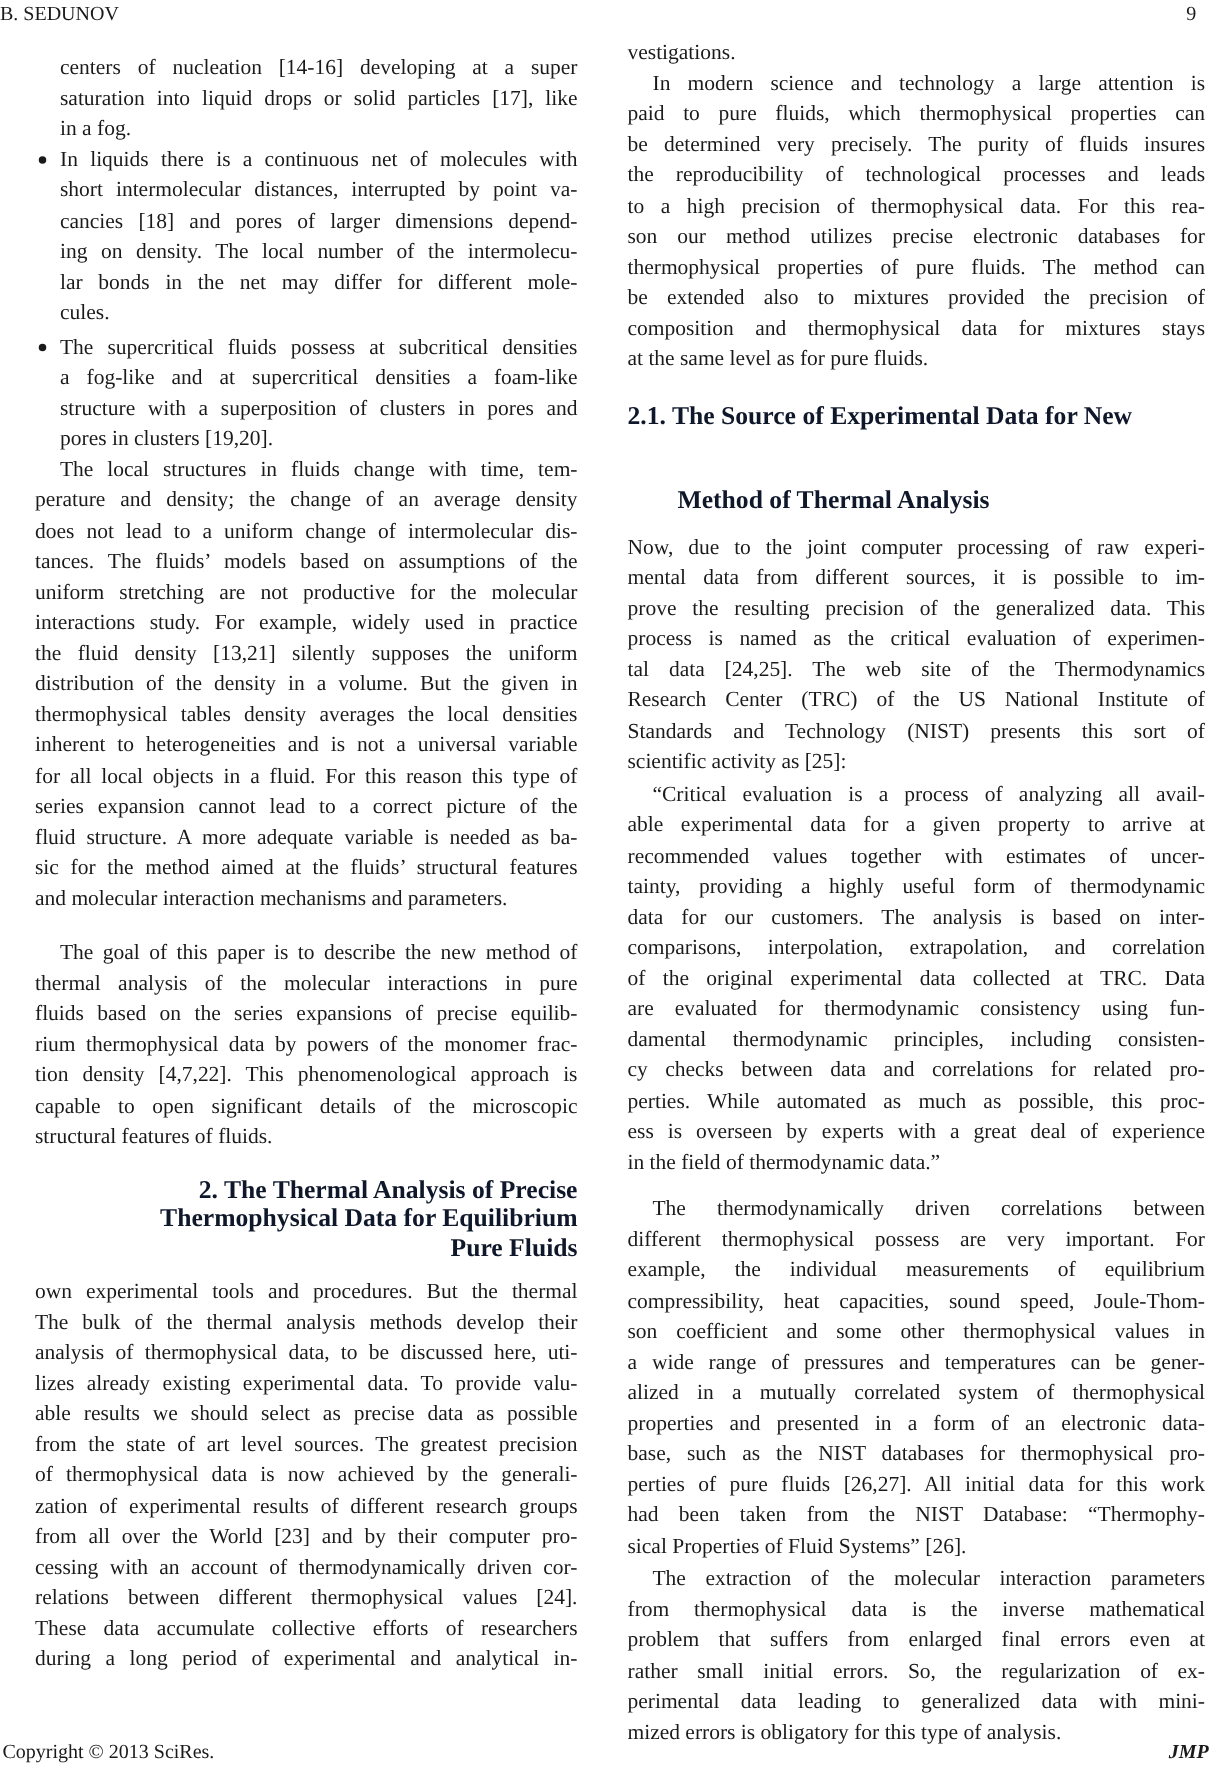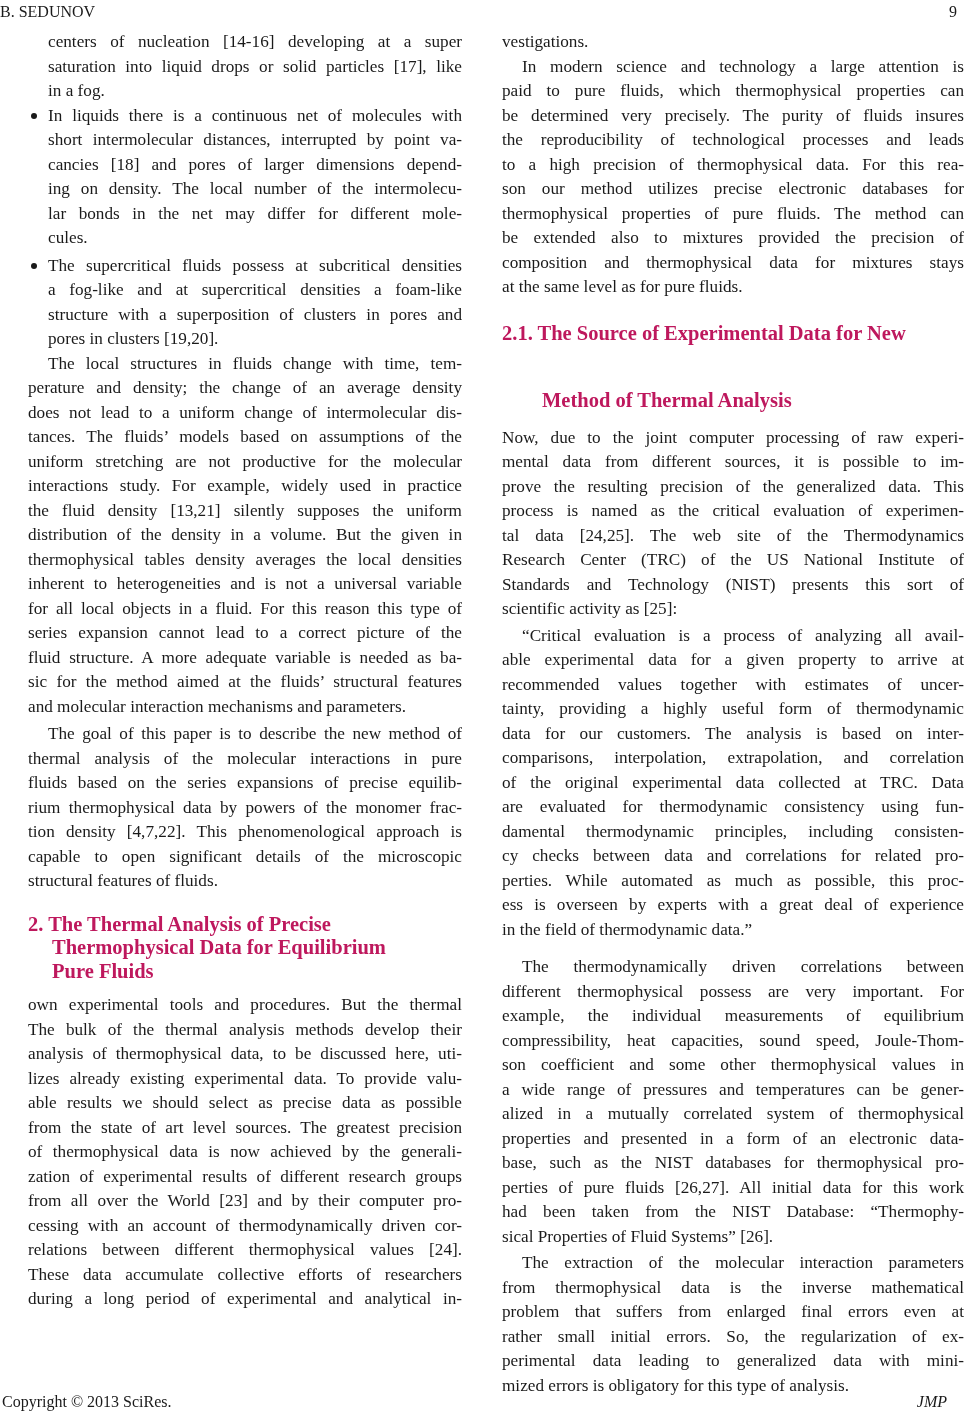--- a/index.html
+++ b/index.html
@@ -22,42 +22,42 @@
     .ind { text-indent: 20px; }
     .blist { list-style: none; margin: 0; padding: 0; }
     .bitem { position: relative; padding-left: 20px; }
     .bullet {
       position: absolute; left: 3px; top: 9px; width: 6px; height: 6px;
       border-radius: 50%; background: #1a1a1a;
     }
     .cont { padding-left: 20px; }
     .heading {
       font-family: "Liberation Serif", serif; font-weight: bold;
-      font-size: 20.5px; line-height: 23.5px; color: #be185d;
+      font-size: 20.5px; line-height: 23.5px; color: #0f172a;
     }
     .heading .hl { display: block; white-space: nowrap; }
     .heading .hl.cont2 { padding-left: 24px; }
     .heading .sub { padding-left: 40px; margin-top: 44px; }
     .footer {
       position: absolute; top: 1393px; left: 0; width: 967px;
       font-size: 16px; line-height: 18px;
     }
     .footer .copy { position: absolute; left: 2px; }
-    .footer .journal { position: absolute; right: 20px; font-weight: normal; font-style: italic; }
+    .footer .journal { position: absolute; right: 0; font-weight: bold; font-style: italic; }
   </style>
 </head>
 <body>
 
 <div class="running-head">
   <span class="author">B. SEDUNOV</span>
   <span class="pageno">9</span>
 </div>
 
 <div class="col col-left">
-  <div class="cont" style="margin-top:4px;">
+  <div class="cont" style="margin-top:16px;">
     <span class="ln">centers of nucleation [14-16] developing at a super</span>
     <span class="ln">saturation into liquid drops or solid particles [17], like</span>
     <span class="ln last">in a fog.</span>
   </div>
   <ul class="blist">
     <li class="bitem">
       <span class="bullet"></span>
       <span class="ln">In liquids there is a continuous net of molecules with</span>
       <span class="ln">short intermolecular distances, interrupted by point va-</span>
       <span class="ln">cancies [18] and pores of larger dimensions depend-</span>
@@ -85,31 +85,31 @@
     <span class="ln">distribution of the density in a volume. But the given in</span>
     <span class="ln">thermophysical tables density averages the local densities</span>
     <span class="ln">inherent to heterogeneities and is not a universal variable</span>
     <span class="ln">for all local objects in a fluid. For this reason this type of</span>
     <span class="ln">series expansion cannot lead to a correct picture of the</span>
     <span class="ln">fluid structure. A more adequate variable is needed as ba-</span>
     <span class="ln">sic for the method aimed at the fluids’ structural features</span>
     <span class="ln last">and molecular interaction mechanisms and parameters.</span>
   </div>
 
-  <div style="margin-top:3px;">
+  <div style="margin-top:19px;">
     <span class="ln ind">The goal of this paper is to describe the new method of</span>
     <span class="ln">thermal analysis of the molecular interactions in pure</span>
     <span class="ln">fluids based on the series expansions of precise equilib-</span>
     <span class="ln">rium thermophysical data by powers of the monomer frac-</span>
     <span class="ln">tion density [4,7,22]. This phenomenological approach is</span>
     <span class="ln">capable to open significant details of the microscopic</span>
     <span class="ln last">structural features of fluids.</span>
   </div>
 
-  <div class="heading" style="margin-top:19px; margin-bottom:10px;">
+  <div class="heading" style="margin-top:19px; margin-bottom:10px;text-align:right;">
     <span class="hl">2. The Thermal Analysis of Precise</span>
     <span class="hl cont2">Thermophysical Data for Equilibrium</span>
     <span class="hl cont2">Pure Fluids</span>
   </div>
 
   <div>
     <span class="ln">own experimental tools and procedures. But the thermal</span>
     <span class="ln">The bulk of the thermal analysis methods develop their</span>
     <span class="ln">analysis of thermophysical data, to be discussed here, uti-</span>
     <span class="ln">lizes already existing experimental data. To provide valu-</span>

